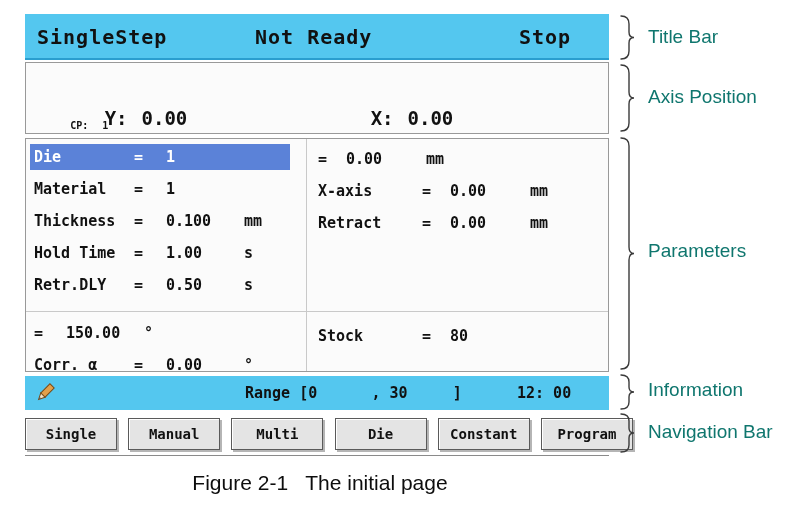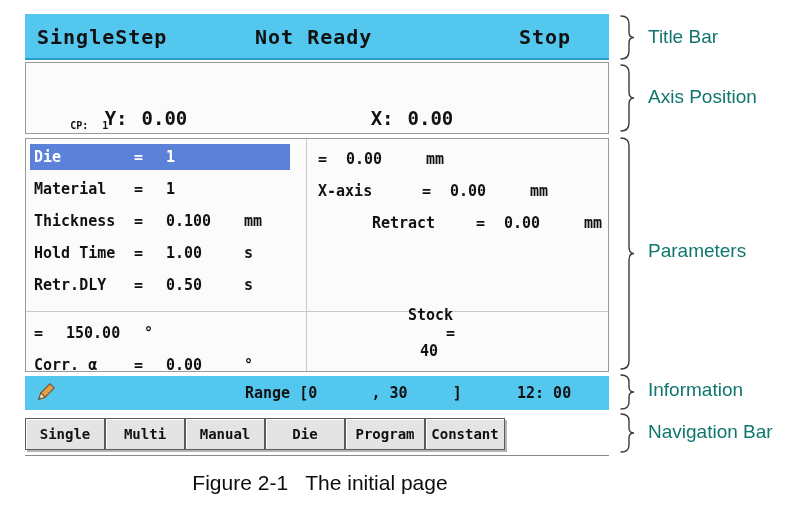--- a/index.html
+++ b/index.html
@@ -36,30 +36,30 @@
   .prow.pr-col{left:292px;width:284px;}
   .prow .lab{width:100px;}
   .prow .eq{width:32px;}
   .prow .val{width:78px;}
   .pr-col .lab{width:104px;}
   .pr-col .eq{width:28px;}
   .pr-col .val{width:80px;}
   .prow.selected{left:4px;width:256px;padding-left:4px;background:#5b82d8;color:#fff;}
   .r1{top:5px;}.r2{top:37px;}.r3{top:69px;}.r4{top:101px;}.r5{top:133px;}
   .r6{top:181px;}.r7{top:213px;}
-  .q1{top:7px;}.q2{top:39px;}.q3{top:71px;justify-content:flex-end;}.q6{top:167px;flex-direction:column;}
+  .q1{top:7px;}.q2{top:39px;}.q3{top:71px;}.q6{top:184px;}
 
   
   .infobar{position:absolute;left:0;top:362px;width:584px;height:34px;background:#54c7ef;}
   .pencil{position:absolute;left:8px;top:5px;}
   .range{position:absolute;left:220px;top:8px;font-size:15px;font-weight:bold;white-space:pre;}
   .time{position:absolute;left:492px;top:8px;font-size:15px;font-weight:bold;white-space:pre;text-align:right;}
 
   
-  .navbar{position:absolute;left:0;top:404px;width:480px;height:38px;
+  .navbar{position:absolute;left:0;top:404px;width:608px;height:38px;
     display:flex;justify-content:space-between;}
   .navbtn{width:92px;height:32px;background:#e4e4e4;border:1px solid #5a5a5a;
     box-sizing:border-box;box-shadow:2px 2px 0 rgba(90,90,90,0.45), inset 1px 1px 0 #ffffff;
     display:flex;align-items:center;justify-content:center;
     font-family:"DejaVu Sans Mono",monospace;font-size:14px;font-weight:bold;color:#111;}
   .bottomline{position:absolute;left:0;top:441px;width:584px;height:1px;background:#8a8a8a;}
 
   
   .brace{position:absolute;left:618px;}
   .annlabel{position:absolute;left:648px;font-family:"Liberation Sans",sans-serif;
@@ -151,46 +151,46 @@
     </div>
     <div class="prow pr-col q3">
       <span class="lab">Retract</span>
       <span class="eq">=</span>
       <span class="val">0.00</span>
       <span class="unit">mm</span>
     </div>
     <div class="prow pr-col q6">
       <span class="lab">Stock</span>
       <span class="eq">=</span>
-      <span class="val">40</span>
+      <span class="val">80</span>
       <span class="unit"></span>
     </div>
   </div>
 
   <div class="infobar">
     <span class="pencil">
       <svg width="24" height="24" viewBox="0 0 24 24">
         <g transform="rotate(45 12 12)">
           <rect x="9" y="2" width="6" height="13" fill="#e3a04a" stroke="#7a4a15" stroke-width="1"></rect>
           <polygon points="9,15 15,15 12,21" fill="#f2e3c8" stroke="#7a4a15" stroke-width="1"></polygon>
           <polygon points="11,18.5 13,18.5 12,21" fill="#555"></polygon>
         </g>
       </svg>
     </span>
     <span class="range">Range [0      , 30     ]</span>
     <span class="time">12: 00</span>
   </div>
 
   <div class="navbar">
     <div class="navbtn">Single</div>
+    <div class="navbtn">Manual</div>
     <div class="navbtn">Multi</div>
-    <div class="navbtn">Manual</div>
     <div class="navbtn">Die</div>
+    <div class="navbtn">Constant</div>
     <div class="navbtn">Program</div>
-    <div class="navbtn">Constant</div>
   </div>
   <div class="bottomline"></div>
 </div>
 
 <span class="brace" style="top:15px;">
   <svg width="18" height="46" viewBox="0 0 18 46">
       <path d="M3,1 Q11,1 11,9 L11,17 Q11,22.5 16,22.5 Q11,22.5 11,28 L11,36 Q11,44 3,44" fill="none" stroke="#3a3a3a" stroke-width="1.4" stroke-linecap="round"></path>
     </svg>
 </span>
 <span class="brace" style="top:64px;">

